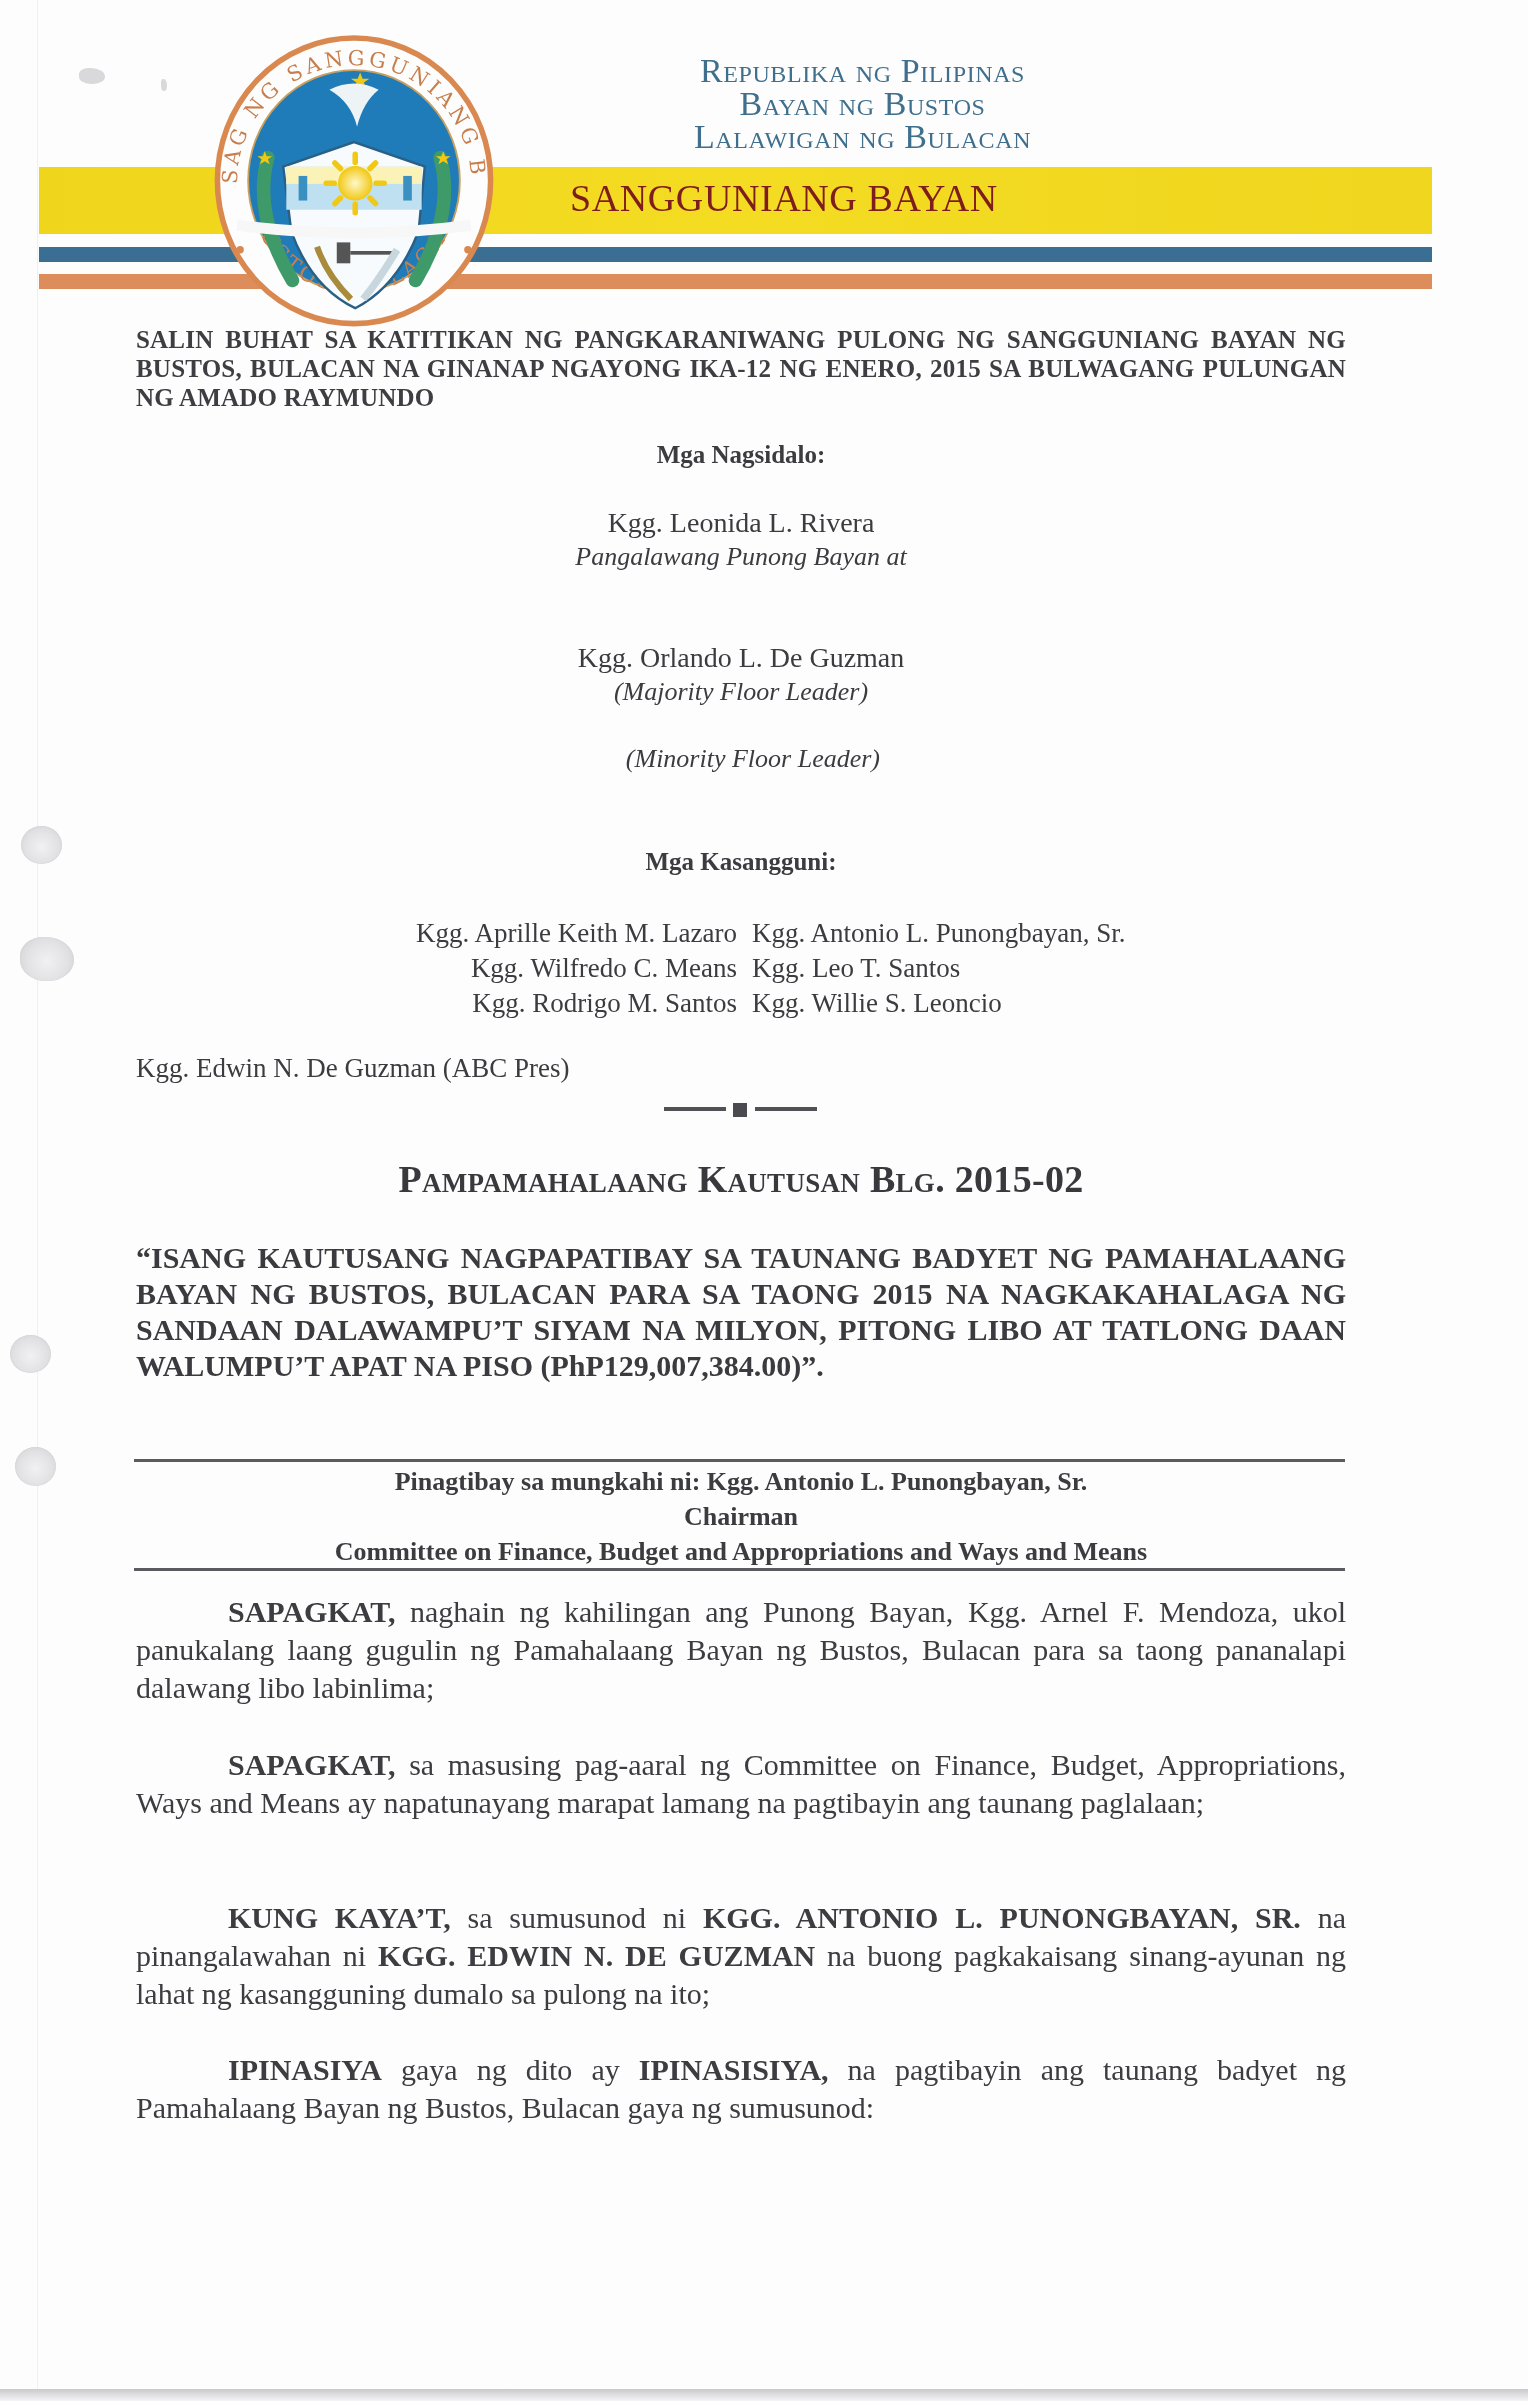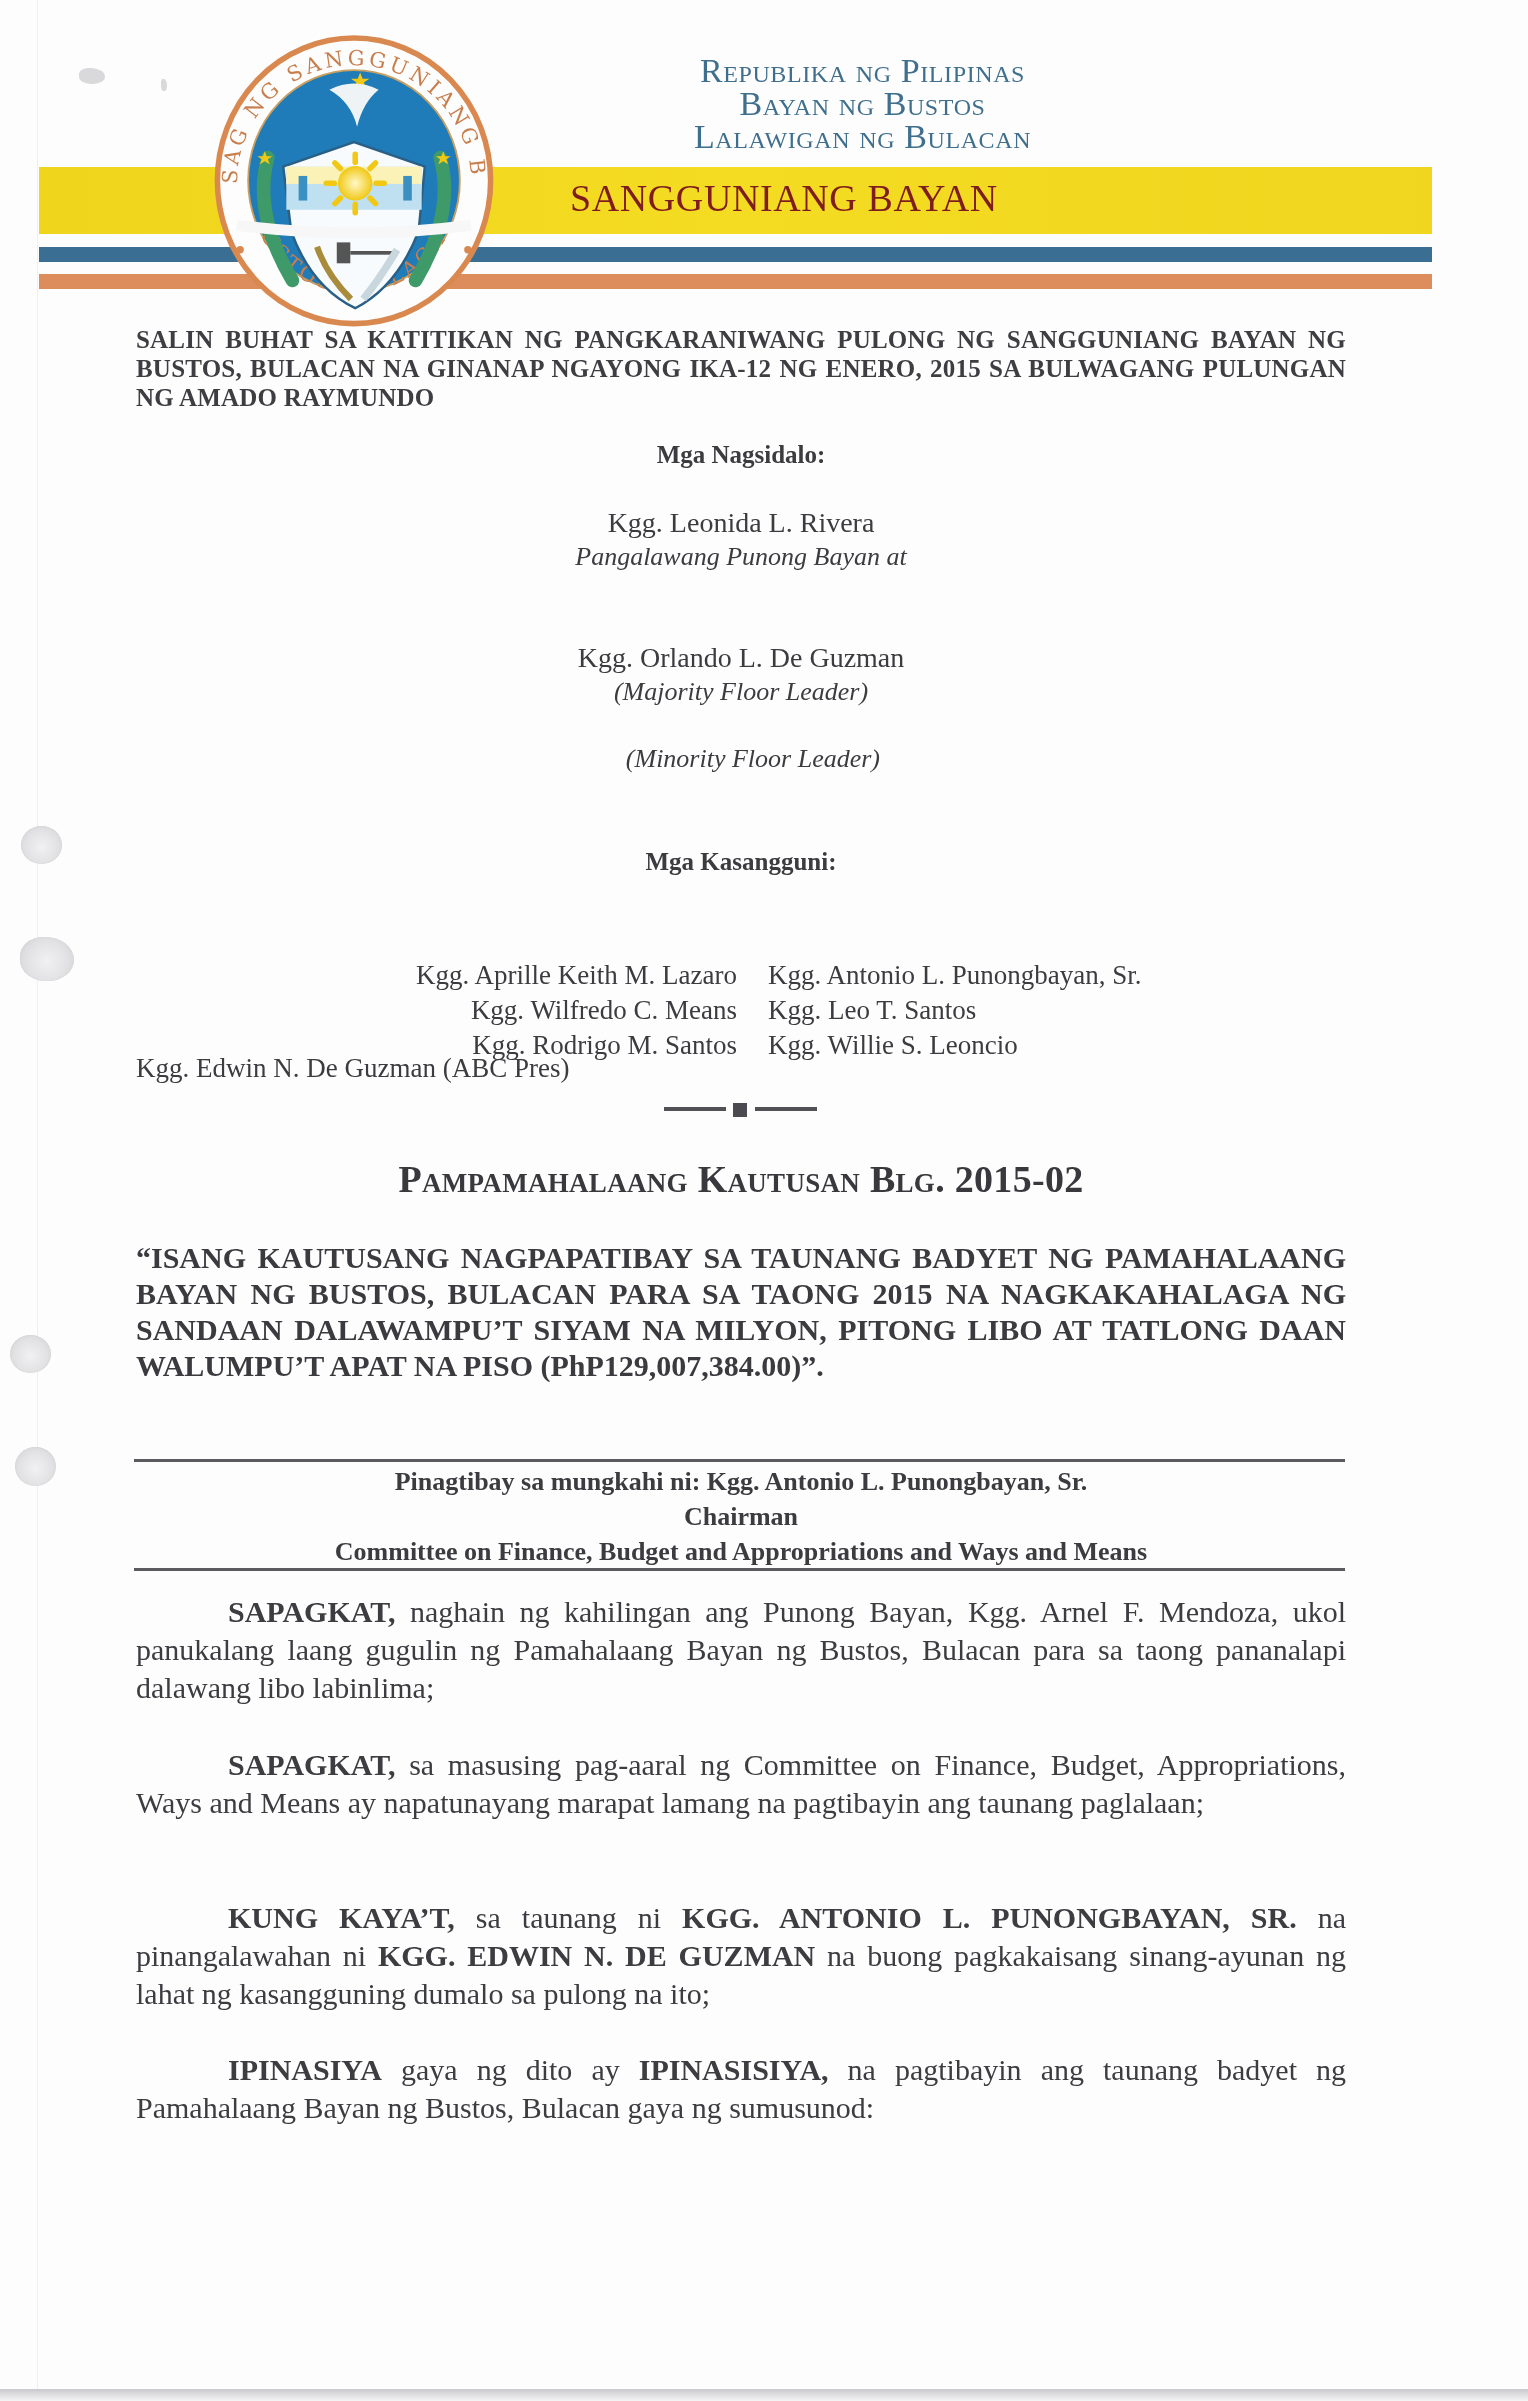--- a/index.html
+++ b/index.html
@@ -38,22 +38,22 @@
     
     .col { left: 136px; width: 1210px; }
     .caps-intro { top: 325px; font-weight: bold; font-size: 25px; line-height: 29px;
       text-align: justify; text-align-last: left; letter-spacing: 0.2px; color: #3d3d42; }
 
     .center-block { left: 136px; width: 1210px; text-align: center; }
     .h-label { font-weight: bold; font-size: 25px; }
     .name { font-size: 28px; line-height: 35px; }
     .role { font-size: 26px; line-height: 33px; font-style: italic; }
 
-    .council-grid { left: 259px; width: 986px; top: 958px; display: grid;
-      grid-template-columns: 493px 493px; column-gap: 16px; font-size: 27px; line-height: 35px; }
+    .council-grid { left: 259px; width: 986px; top: 916px; display: grid;
+      grid-template-columns: 493px 493px; column-gap: 0; font-size: 27px; line-height: 35px; }
     .council-grid .l { text-align: right; padding-right: 15px; }
     .council-grid .r { text-align: left; padding-left: 0; }
     .council-last { left: 136px; width: 1210px; top: 1051px; 
       font-size: 27px; line-height: 35px; }
 
     .divider-line { height: 3.7px; background: #505055; }
     .divider-square { width: 13.6px; height: 13.6px; background: #4a4a50; }
 
     .ordinance-title { top: 1157px; font-size: 38px; font-weight: bold; text-align: center;
       font-variant: small-caps; letter-spacing: 0.3px; color: #38383d; }
@@ -194,16 +194,16 @@
   <div>Pinagtibay sa mungkahi ni: Kgg. Antonio L. Punongbayan, Sr.</div>
   <div>Chairman</div>
   <div>Committee on Finance, Budget and Appropriations and Ways and Means</div>
 </div>
 <div class="abs rule" style="top:1568px;"></div>
 
 <p class="abs col para" style="top:1593px;margin:0;"><b>SAPAGKAT,</b><span> naghain ng kahilingan ang Punong Bayan, Kgg. Arnel F. Mendoza, ukol panukalang laang gugulin ng Pamahalaang Bayan ng Bustos, Bulacan para sa taong pananalapi dalawang libo labinlima;</span></p>
 
 <p class="abs col para" style="top:1746px;margin:0;"><b>SAPAGKAT,</b><span> sa masusing pag-aaral ng Committee on Finance, Budget, Appropriations, Ways and Means ay napatunayang marapat lamang na pagtibayin ang taunang paglalaan;</span></p>
 
-<p class="abs col para" style="top:1899px;margin:0;"><b>KUNG KAYA’T,</b><span> sa taunang ni </span><b>KGG. ANTONIO L. PUNONGBAYAN, SR.</b><span> na pinangalawahan ni </span><b>KGG. EDWIN N. DE GUZMAN</b><span> na buong pagkakaisang sinang-ayunan ng lahat ng kasangguning dumalo sa pulong na ito;</span></p>
+<p class="abs col para" style="top:1899px;margin:0;"><b>KUNG KAYA’T,</b><span> sa sumusunod ni </span><b>KGG. ANTONIO L. PUNONGBAYAN, SR.</b><span> na pinangalawahan ni </span><b>KGG. EDWIN N. DE GUZMAN</b><span> na buong pagkakaisang sinang-ayunan ng lahat ng kasangguning dumalo sa pulong na ito;</span></p>
 
 <p class="abs col para" style="top:2051px;margin:0;"><b>IPINASIYA</b><span> gaya ng dito ay </span><b>IPINASISIYA,</b><span> na pagtibayin ang taunang badyet ng Pamahalaang Bayan ng Bustos, Bulacan gaya ng sumusunod:</span></p>
 
 
 </body></html>

